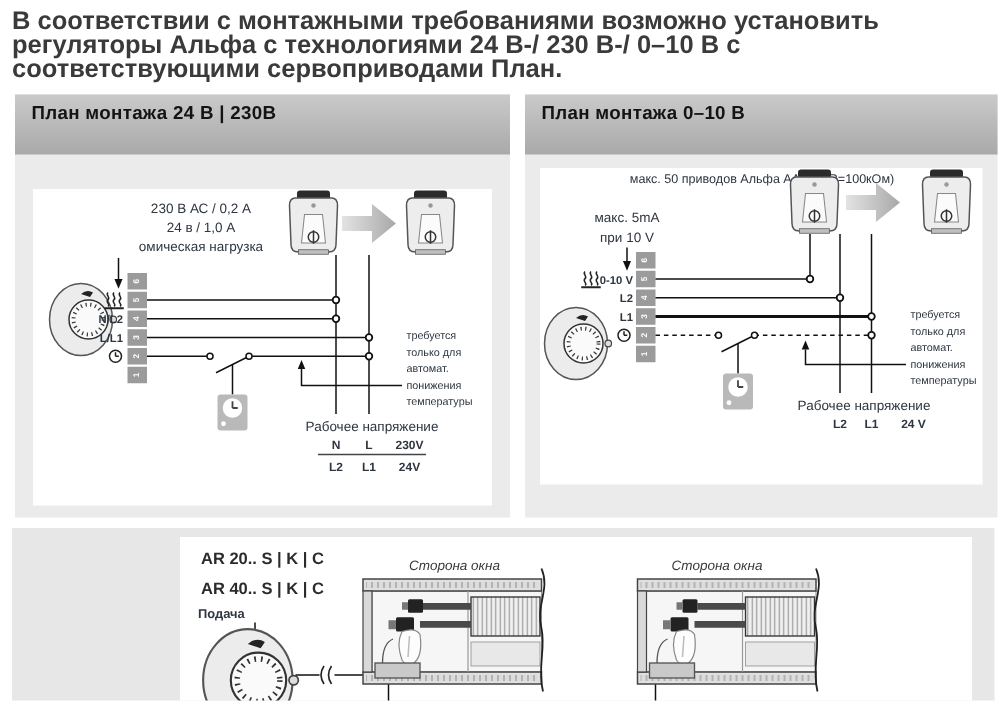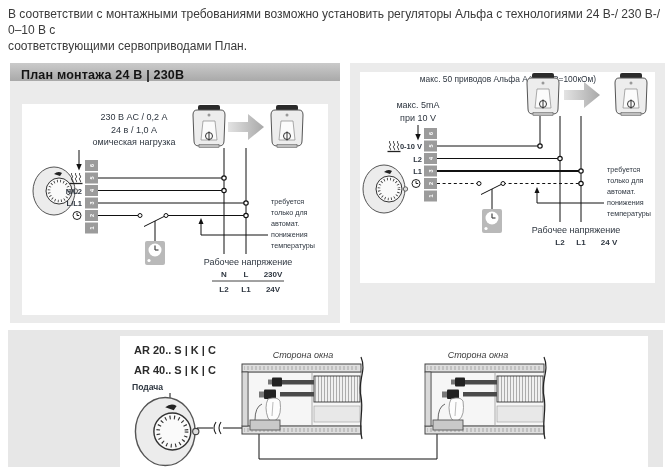--- a/index.html
+++ b/index.html
@@ -2,29 +2,30 @@
 <html><head>
 <meta charset="utf-8">
 <style>
   html,body{margin:0;padding:0;}
   body{
     width:671px;height:467px;background:#ffffff;
     font-family:"Liberation Sans",sans-serif;
     -webkit-font-smoothing:antialiased;overflow:hidden;
   }
   .intro{
-    font-size:12px;line-height:16px;color:#3a3a3a;
+    font-size:17px;line-height:16px;color:#3a3a3a;
     margin:6px 8px 0 8px;
+    font-weight:bold;
   }
   .panels-row{display:flex;gap:10px;margin:9px 0 0 10px;}
   .panel{background:#ebebeb;}
   .panel-24v{width:330px;}
   .panel-010v{width:315px;}
   .panel-header{
-    height:18px;line-height:24px;
+    height:40px;line-height:24px;
     background:linear-gradient(#cacaca,#a9a9a9);
     font-size:12.5px;font-weight:bold;color:#141414;
     padding-left:11px;letter-spacing:.2px;
   }
   .panel-body-l{padding:23px 12px 8px 12px;}
   .panel-body-r{padding:9px 10px 8px 10px;}
   svg.diagram{background:#ffffff;display:block;}
   .bottom-panel{
     position:relative;margin:7px 8px 0 8px;height:148px;background:#e7e7e7;
   }
@@ -221,20 +222,21 @@
           <text class="t8 tbold mid" x="251" y="173">230V</text>
           <line x1="190" y1="177" x2="262" y2="177" stroke="#444" stroke-width="1"></line>
           <text class="t8 tbold mid" x="202" y="188">L2</text>
           <text class="t8 tbold mid" x="224" y="188">L1</text>
           <text class="t8 tbold mid" x="251" y="188">24V</text>
         </svg>
       </div>
     </section>
 
     <section class="panel panel-010v">
+      <div class="panel-header">План монтажа 0–10 В</div>
       <div class="panel-body-r">
         <svg class="diagram" width="295" height="211" viewBox="0 0 295 211">
           <text x="148" y="10" class="t85 mid">макс. 50 приводов Альфа АА 5... (R=100кОм)</text>
           <text x="58" y="36" class="t9 mid">макс. 5mA</text>
           <text x="58" y="49" class="t9 mid">при 10 V</text>
           <g>
             <line x1="58" y1="53" x2="58" y2="62" class="wire"></line>
             <polygon points="55.3,62 60.7,62 58,68.5" fill="#111"></polygon>
           </g>
 

